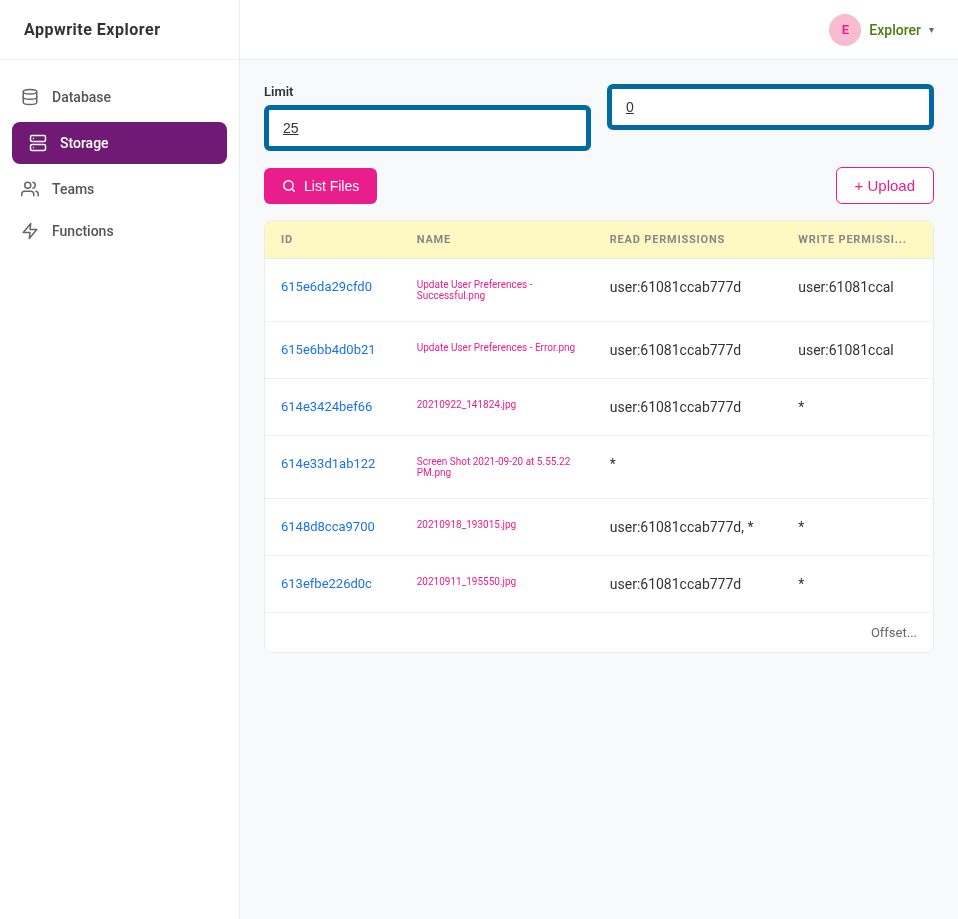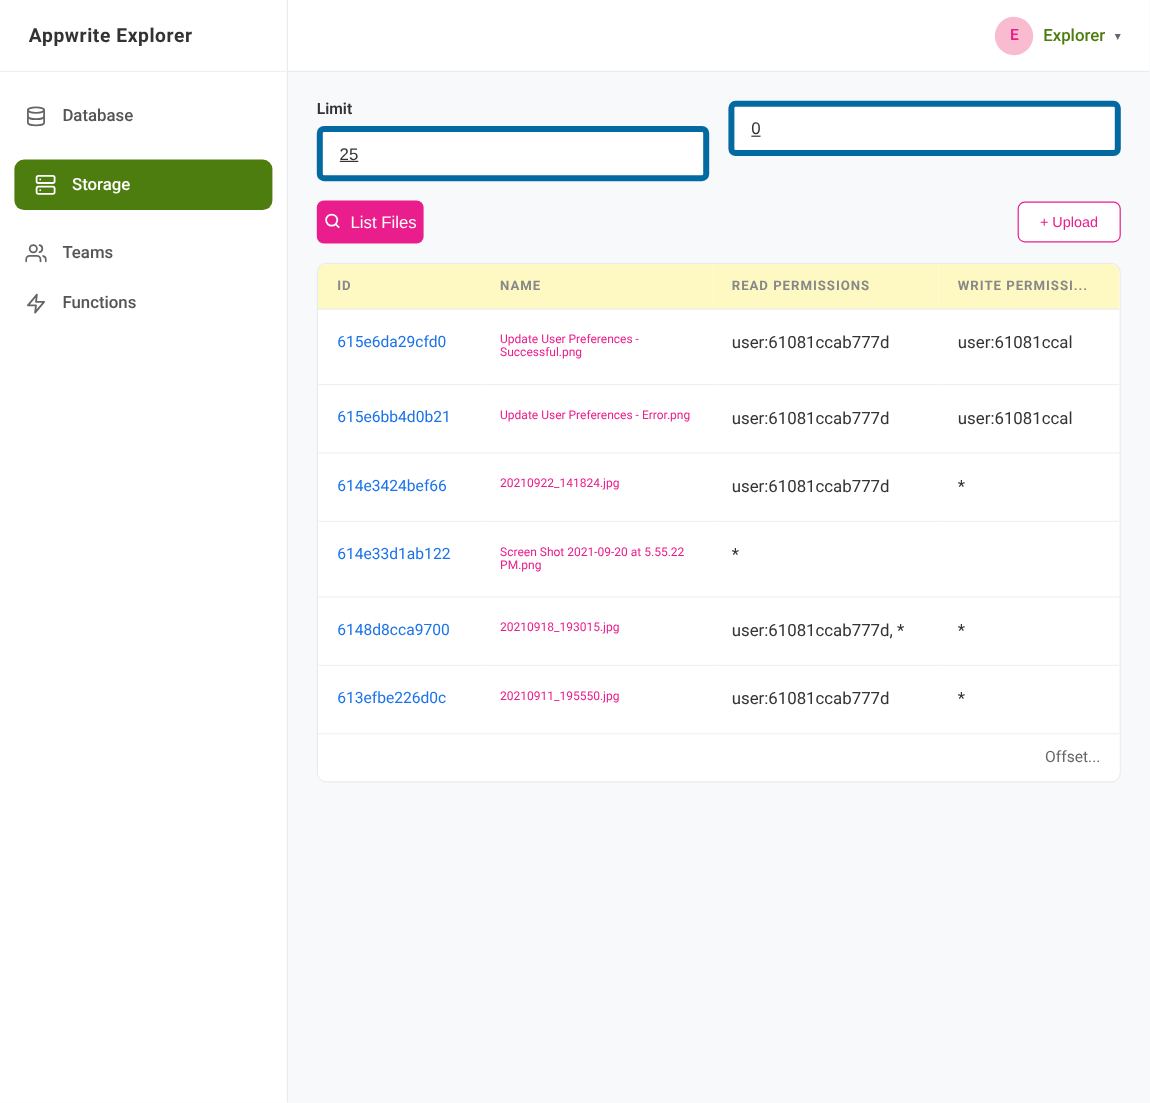--- a/index.html
+++ b/index.html
@@ -43,24 +43,24 @@
       padding: 12px 20px;
       cursor: pointer;
       font-size: 14px;
       color: #555;
       border-radius: 0;
       transition: background 0.15s;
       text-align: right;
     }
 
     .nav-item.active {
-      background: #4d7c0f;
+      background: #701a75;
       color: #ffffff;
       border-radius: 8px;
-      margin: 15px 12px;
+      margin: 4px 12px;
       padding: 12px 16px;
     }
 
     .nav-item.active .nav-icon {
       color: #ffffff;
     }
 
     .nav-icon {
       font-size: 18px;
       width: 20px;
@@ -172,42 +172,42 @@
 
     .actions-row {
       display: flex;
       justify-content: space-between;
       align-items: center;
       margin-bottom: 16px;
     }
 
     .btn-list-files {
       display: flex;
-      align-items: flex-start;
+      align-items: center;
       gap: 8px;
-      padding: 10px 6px;
+      padding: 10px 18px;
       background: #e91e8c;
       color: #ffffff;
       border: none;
       border-radius: 6px;
       font-size: 14px;
       font-weight: 500;
       cursor: pointer;
     }
 
     .btn-upload {
       display: flex;
       align-items: center;
       gap: 6px;
       padding: 9px 18px;
       background: #ffffff;
       color: #e91e8c;
       border: 1.5px solid #e91e8c;
       border-radius: 6px;
-      font-size: 12px;
+      font-size: 15px;
       font-weight: 500;
       cursor: pointer;
     }
 
     
     .table-container {
       background: #ffffff;
       border-radius: 8px;
       border: 1px solid #e9ecef;
       overflow: hidden;

